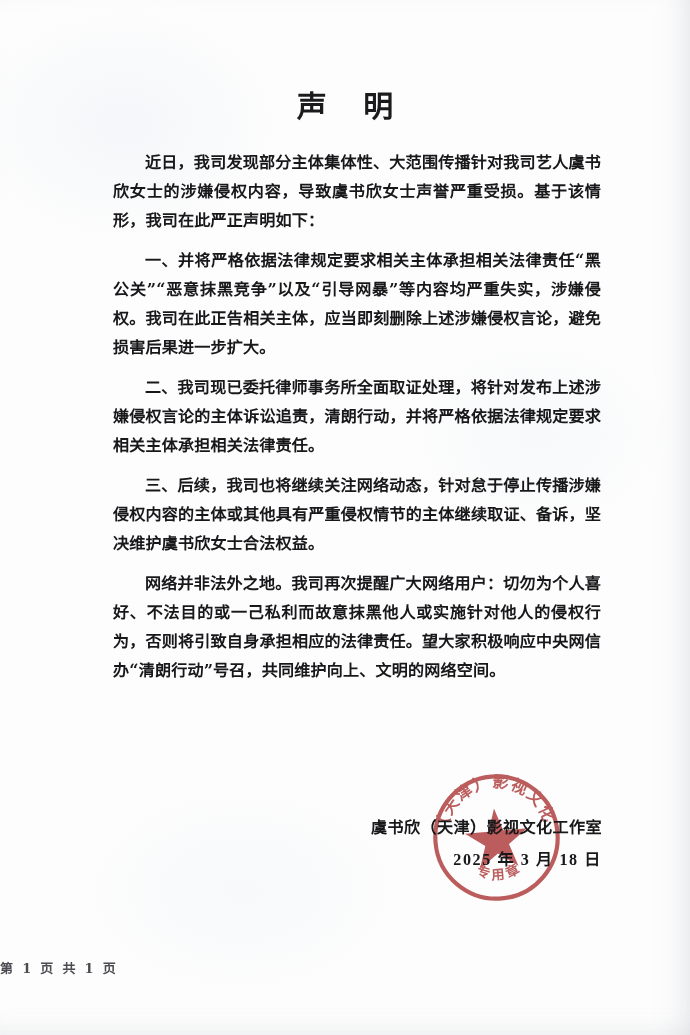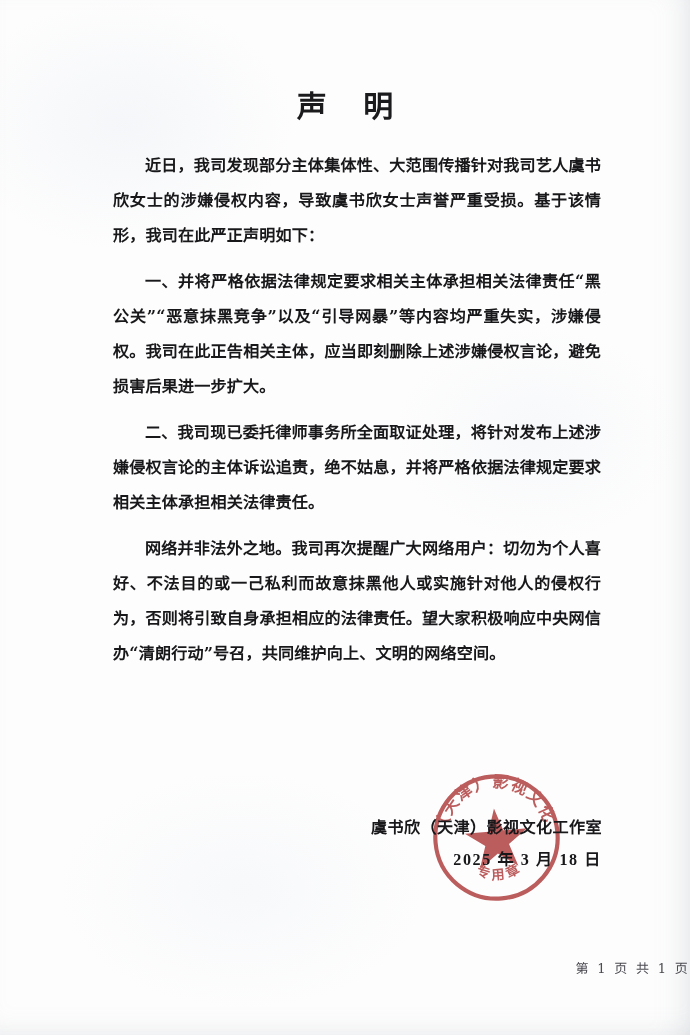--- a/index.html
+++ b/index.html
@@ -50,21 +50,21 @@
   
   #body-text {
     position: absolute;
     top: 148px;
     left: 113px;
     width: 488px;
   }
   .para {
     font-family: "DejaVu Serif", "Liberation Serif", serif;
     font-size: 16.1px;
-    line-height: 35px;
+    line-height: 29px;
     font-weight: 600;
     text-align: justify;
     text-align-last: left;
     text-indent: 32px;
     margin: 0 0 11px 0;
     color: #18181b;
     letter-spacing: 0.15px;
     word-break: break-all;
   }
   .para:last-child { margin-bottom: 8px; }
@@ -101,41 +101,42 @@
     transform: rotate(-5deg);
   }
   #official-seal svg { display: block; width: 100%; height: 100%; }
 
   
   #page-footer {
     position: absolute;
     top: 958px;
     left: 0;
     width: 690px;
-    text-align: right;
+    text-align: left;
     font-family: "DejaVu Serif", "Liberation Serif", serif;
     font-size: 13px;
-    font-weight: 400;
+    font-weight: 700;
     letter-spacing: 2.3px;
     color: #4b4b52;
   }
 </style>
 </head>
 <body>
 
 <div id="page">
 
   <div id="paper-grain"></div>
 
   <div id="doc-title">声 明</div>
 
   <div id="body-text">
     <p class="para">近日，我司发现部分主体集体性、大范围传播针对我司艺人虞书欣女士的涉嫌侵权内容，导致虞书欣女士声誉严重受损。基于该情形，我司在此严正声明如下：</p>
     <p class="para">一、并将严格依据法律规定要求相关主体承担相关法律责任“黑公关”“恶意抹黑竞争”以及“引导网暴”等内容均严重失实，涉嫌侵权。我司在此正告相关主体，应当即刻删除上述涉嫌侵权言论，避免损害后果进一步扩大。</p>
-    <p class="para">二、我司现已委托律师事务所全面取证处理，将针对发布上述涉嫌侵权言论的主体诉讼追责，绝不姑息，并将严格依据法律规定要求相关主体承担相关法律责任。</p>
+    <p class="para">二、我司现已委托律师事务所全面取证处理，将针对发布上述涉嫌侵权言论的主体诉讼追责，清朗行动，并将严格依据法律规定要求相关主体承担相关法律责任。</p>
+    <p class="para">三、后续，我司也将继续关注网络动态，针对怠于停止传播涉嫌侵权内容的主体或其他具有严重侵权情节的主体继续取证、备诉，坚决维护虞书欣女士合法权益。</p>
     <p class="para">网络并非法外之地。我司再次提醒广大网络用户：切勿为个人喜好、不法目的或一己私利而故意抹黑他人或实施针对他人的侵权行为，否则将引致自身承担相应的法律责任。望大家积极响应中央网信办“清朗行动”号召，共同维护向上、文明的网络空间。</p>
   </div>
 
   <div id="official-seal">
     <svg viewBox="0 0 200 200" xmlns="http://www.w3.org/2000/svg">
       <defs>
         <path id="sealTopArc" d="M 28,100 A 72,72 0 0 1 172,100"></path>
         <path id="sealBottomArc" d="M 40,100 A 60,60 0 0 0 160,100"></path>
       </defs>
       <circle cx="100" cy="100" r="88" fill="none" stroke="#b03a3a" stroke-width="6"></circle>

